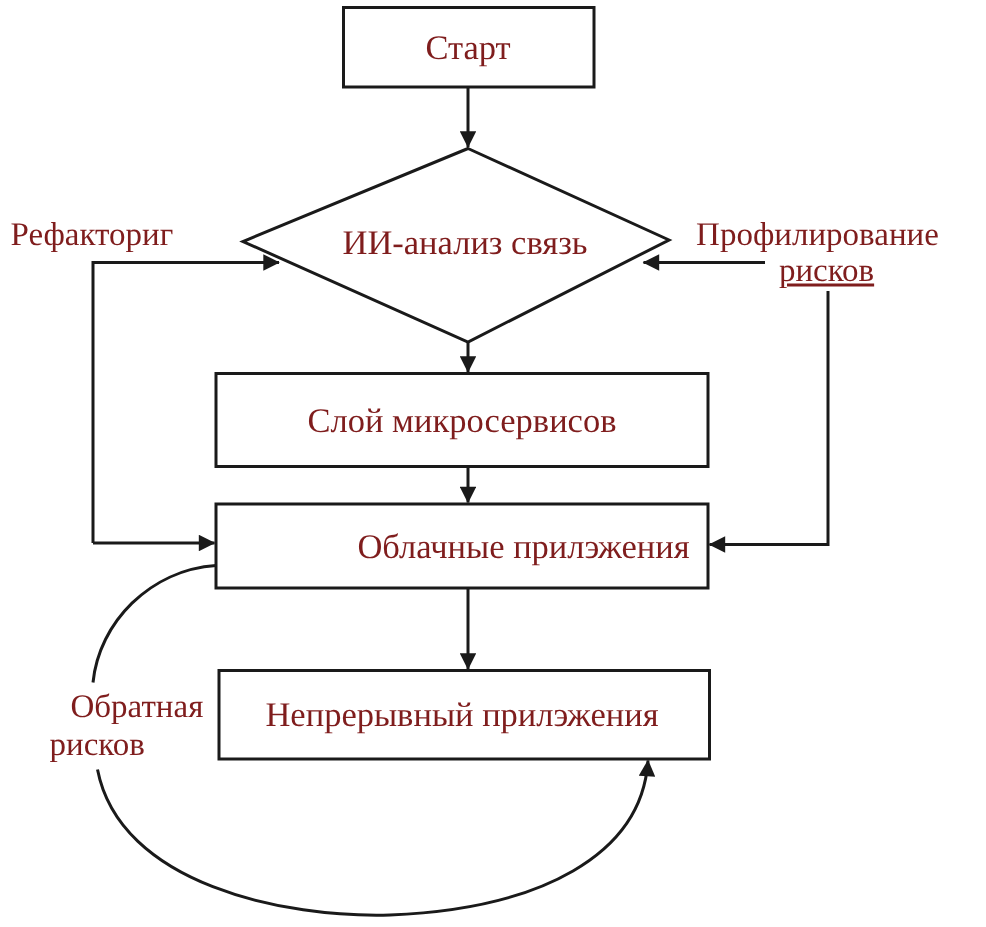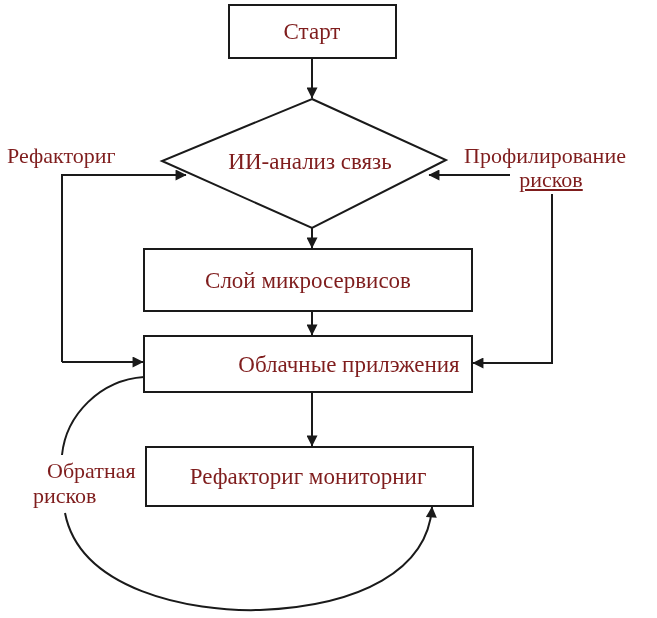--- a/index.html
+++ b/index.html
@@ -49,19 +49,19 @@
 
     <path d="M144,377 C100,380 66,415 62,455"></path>
     <path d="M65,513 C80,590 190,612 260,610 C360,606 428,570 432,507" marker-end="url(#arrBig)"></path>
   </g>
 </svg>
 
 <div class="lbl center node-text" style="left:312px; top:20px;">Старт</div>
 <div class="lbl center node-text" style="left:310px; top:150px;">ИИ-анализ связь</div>
 <div class="lbl center node-text" style="left:308px; top:269px;">Слой микросервисов</div>
 <div class="lbl center node-text" style="left:310px; top:353px;margin-left:39px;">Облачные прилэжения</div>
-<div class="lbl center node-text" style="left:308px; top:465px;">Рефакториг мониторниг</div>
+<div class="lbl center node-text" style="left:308px; top:465px;">Непрерывный прилэжения</div>
 
 <div class="lbl" style="left:7px; top:144px;">Рефакториг</div>
 <div class="lbl center" style="left:545px; top:144px;text-align:right;">Профилирование</div>
 <div class="lbl center" style="left:551px; top:168px;text-decoration:underline;">рисков</div>
 <div class="lbl" style="left:8px; top:459px;margin-left:39px;">Обратная</div>
 <div class="lbl" style="left:33px; top:484px;">рисков</div>
 
 </body></html>

